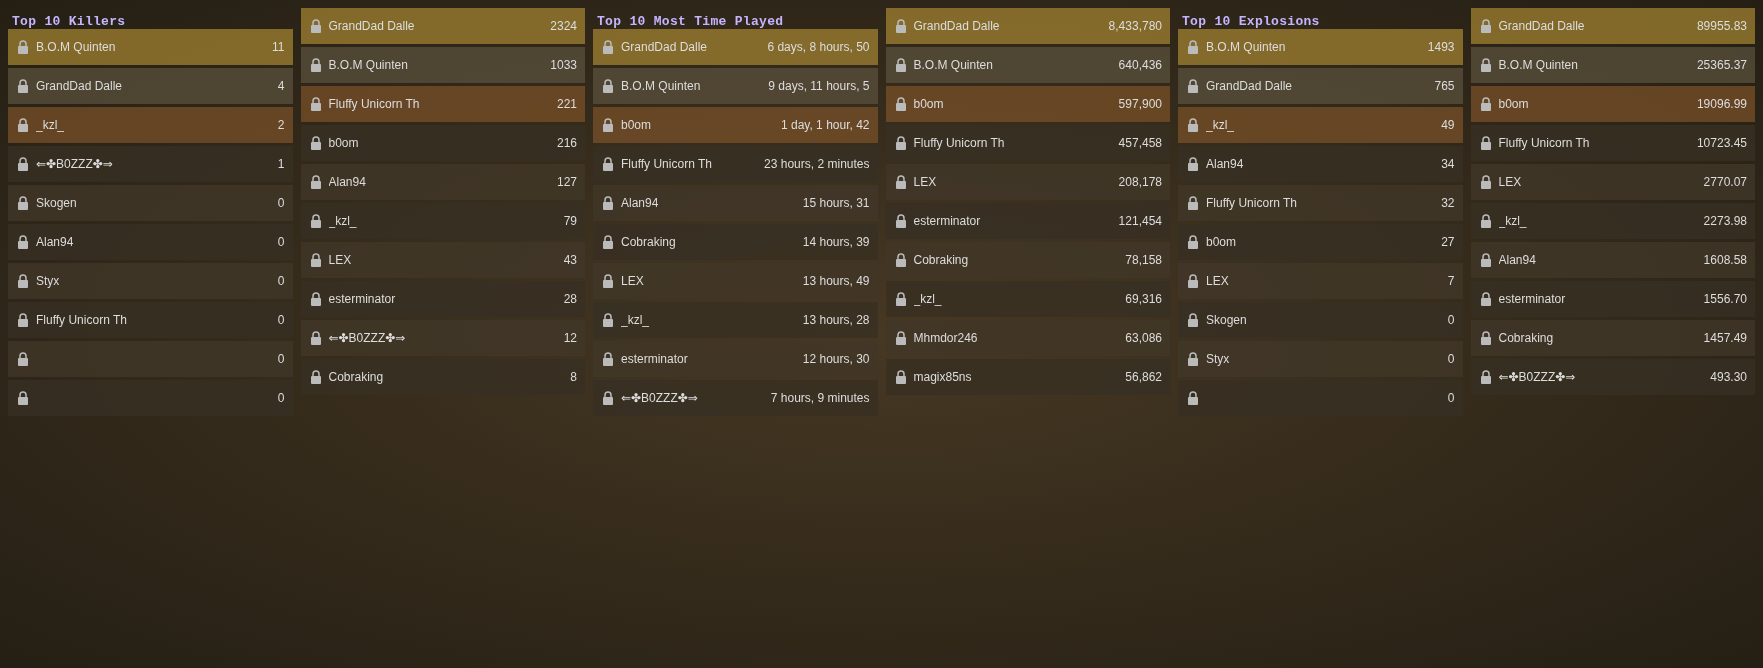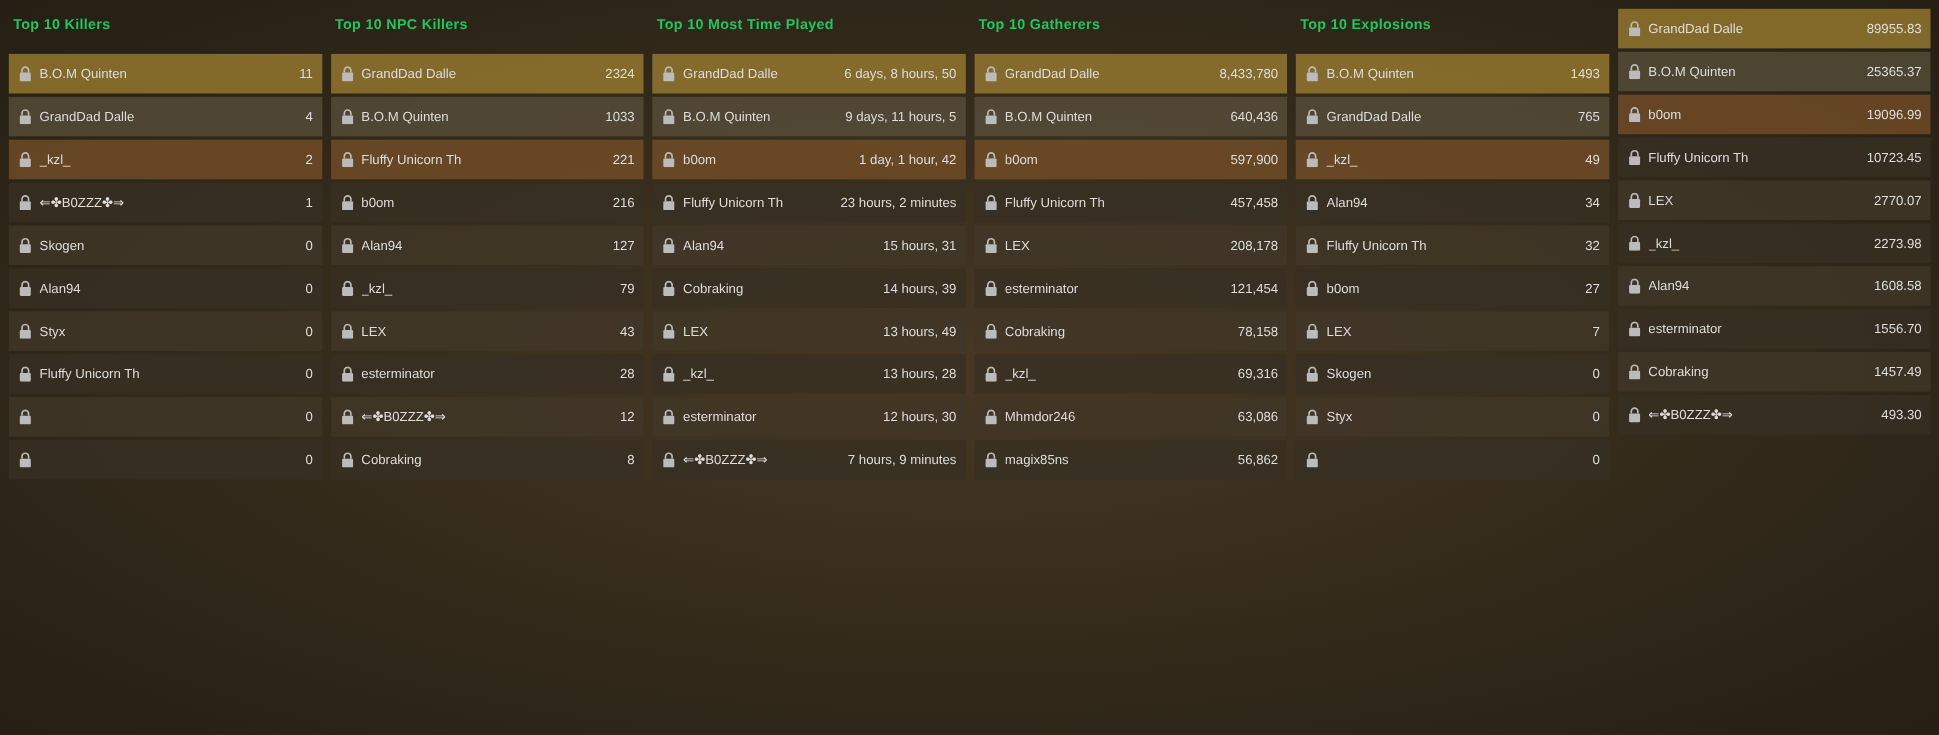--- a/index.html
+++ b/index.html
@@ -19,25 +19,26 @@
       flex-direction: row;
       padding: 8px;
       gap: 8px;
       width: 100%;
     }
     .leaderboard-section {
       flex: 1;
       min-width: 0;
     }
     .section-title {
-      color: #22c55e;
+      color: #c4b5fd;
       font-size: 13px;
       font-weight: bold;
-      padding: 6px 4px 20px 4px;
+      padding: 6px 4px 0 4px;
       letter-spacing: 0.3px;
+      font-family: Liberation Mono, monospace;
     }
     .entry {
       display: flex;
       align-items: center;
       padding: 6px 8px;
       margin-bottom: 3px;
       border-radius: 0;
       background-color: rgba(60,50,35,0.7);
       min-height: 36px;
     }
@@ -184,21 +185,20 @@
           <svg width="12" height="14" viewBox="0 0 12 14" fill="none" xmlns="http://www.w3.org/2000/svg">
         <rect x="1" y="6" width="10" height="8" rx="1" fill="#bbb"></rect>
         <path d="M3 6V4a3 3 0 0 1 6 0v2" stroke="#bbb" stroke-width="1.5" fill="none"></path>
       </svg>
         </span>
         <span class="player-name"></span>
         <span class="player-score">0</span>
       </div>
     </div>
     <div class="leaderboard-section">
-      <div class="section-title">Top 10 NPC Killers</div>
       <div class="entry gold">
         <span class="lock-icon">
           <svg width="12" height="14" viewBox="0 0 12 14" fill="none" xmlns="http://www.w3.org/2000/svg">
         <rect x="1" y="6" width="10" height="8" rx="1" fill="#bbb"></rect>
         <path d="M3 6V4a3 3 0 0 1 6 0v2" stroke="#bbb" stroke-width="1.5" fill="none"></path>
       </svg>
         </span>
         <span class="player-name">GrandDad Dalle</span>
         <span class="player-score">2324</span>
       </div>
@@ -390,21 +390,20 @@
           <svg width="12" height="14" viewBox="0 0 12 14" fill="none" xmlns="http://www.w3.org/2000/svg">
         <rect x="1" y="6" width="10" height="8" rx="1" fill="#bbb"></rect>
         <path d="M3 6V4a3 3 0 0 1 6 0v2" stroke="#bbb" stroke-width="1.5" fill="none"></path>
       </svg>
         </span>
         <span class="player-name">⇐✤B0ZZZ✤⇒</span>
         <span class="player-score">7 hours, 9 minutes</span>
       </div>
     </div>
     <div class="leaderboard-section">
-      <div class="section-title">Top 10 Gatherers</div>
       <div class="entry gold">
         <span class="lock-icon">
           <svg width="12" height="14" viewBox="0 0 12 14" fill="none" xmlns="http://www.w3.org/2000/svg">
         <rect x="1" y="6" width="10" height="8" rx="1" fill="#bbb"></rect>
         <path d="M3 6V4a3 3 0 0 1 6 0v2" stroke="#bbb" stroke-width="1.5" fill="none"></path>
       </svg>
         </span>
         <span class="player-name">GrandDad Dalle</span>
         <span class="player-score">8,433,780</span>
       </div>

